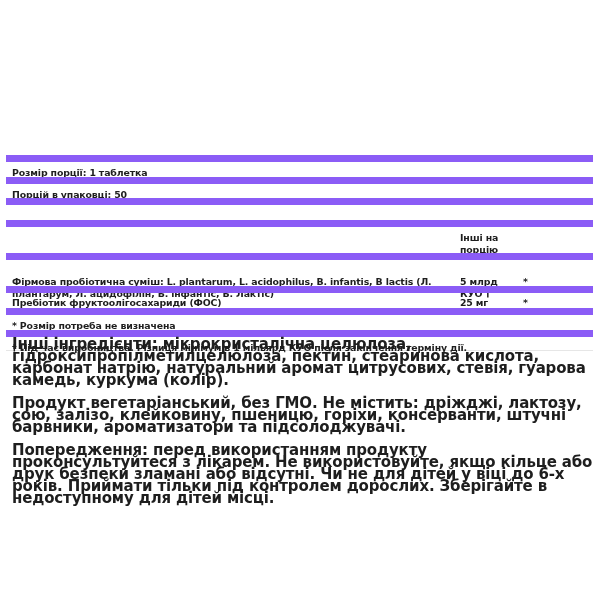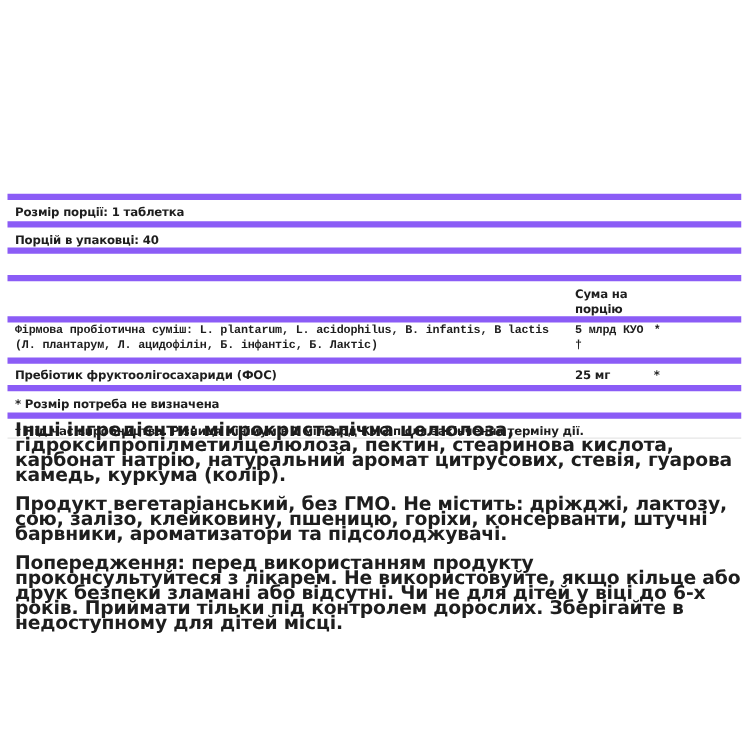--- a/index.html
+++ b/index.html
@@ -16,21 +16,21 @@
       color: #1e1e1e;
       font-weight: bold;
     }
     .facts {
       position: absolute;
       left: 6px;
       top: 155px;
       width: 587px;
     }
     .row {
-      border-top: 5px solid #8b5cf6;
+      border-top: 7px solid #8b5cf6;
       box-sizing: border-box;
       font-size: 9.4px;
       line-height: 12px;
       letter-spacing: -0.15px;
       position: relative;
     }
     .row.simple {
       height: 21.5px;
       padding: 5px 0 0 6px;
       white-space: nowrap;
@@ -42,21 +42,21 @@
       border-bottom: 1px solid #e6e6e6;
     }
     .grid-row {
       display: flex;
       padding: 4px 0 4px 6px;
     }
     .col-name { width: 448px; padding-right: 6px; box-sizing: border-box; }
     .col-amount { width: 63px; }
     .col-dv { width: 70px; }
     .grid-row.header { height: 33px; padding-top: 5px; }
-    .grid-row.probiotic { height: 33px; padding-top: 0; font-family: Liberation Mono, monospace; }
+    .grid-row.probiotic { height: 33px; padding-top: 16px; }
     .grid-row.prebiotic { height: 22px; padding-top: 4px; }
     .paragraphs {
       position: absolute;
       left: 12px;
       top: 338px;
       width: 582px;
       font-size: 15px;
       line-height: 12px;
       letter-spacing: -0.15px;
     }
@@ -65,26 +65,26 @@
     }
   </style>
 </head>
 <body>
 
 <div class="facts">
   <div class="row simple">
     <span>Розмір порції: 1 таблетка</span>
   </div>
   <div class="row simple">
-    <span>Порцій в упаковці: 40</span>
+    <span>Порцій в упаковці: 50</span>
   </div>
   <div class="row spacer"></div>
   <div class="row grid-row header">
     <div class="col-name"></div>
-    <div class="col-amount">Сума на порцію</div>
+    <div class="col-amount">Інші на порцію</div>
   </div>
   <div class="row grid-row probiotic">
     <div class="col-name">Фірмова пробіотична суміш: L. plantarum, L. acidophilus, B. infantis, B lactis (Л. плантарум, Л. ацидофілін, Б. інфантіс, Б. Лактіс)</div>
     <div class="col-amount">5 млрд КУО †</div>
     <div class="col-dv">*</div>
   </div>
   <div class="row grid-row prebiotic">
     <div class="col-name">Пребіотик фруктоолігосахариди (ФОС)</div>
     <div class="col-amount">25 мг</div>
     <div class="col-dv">*</div>

